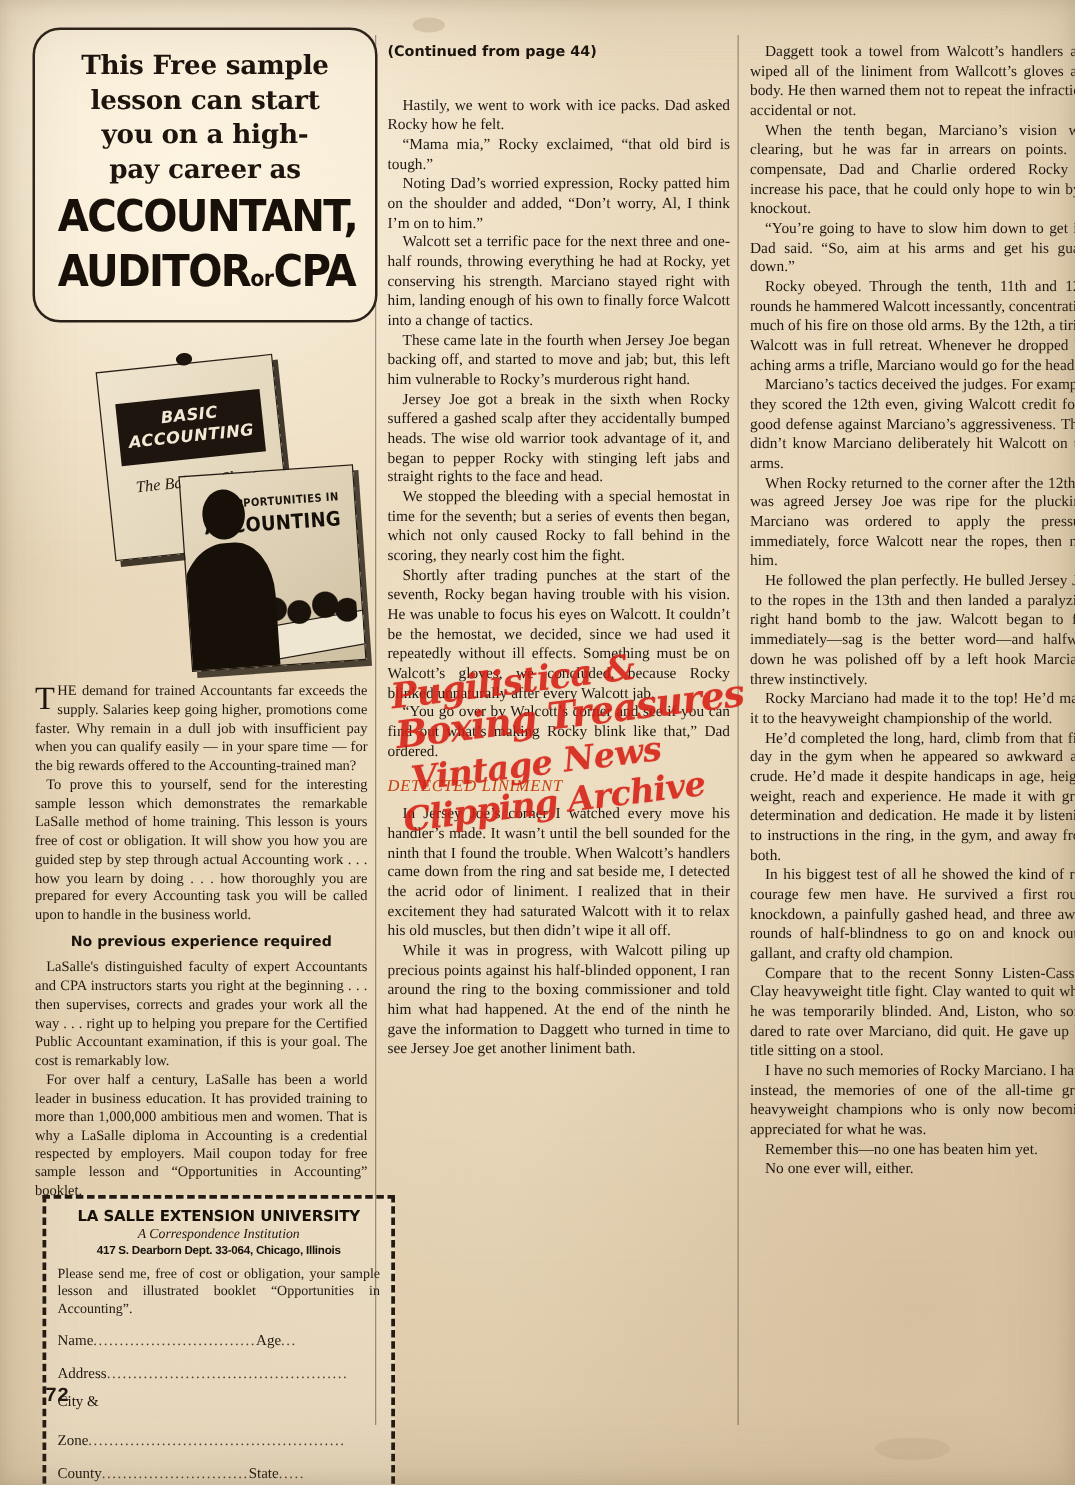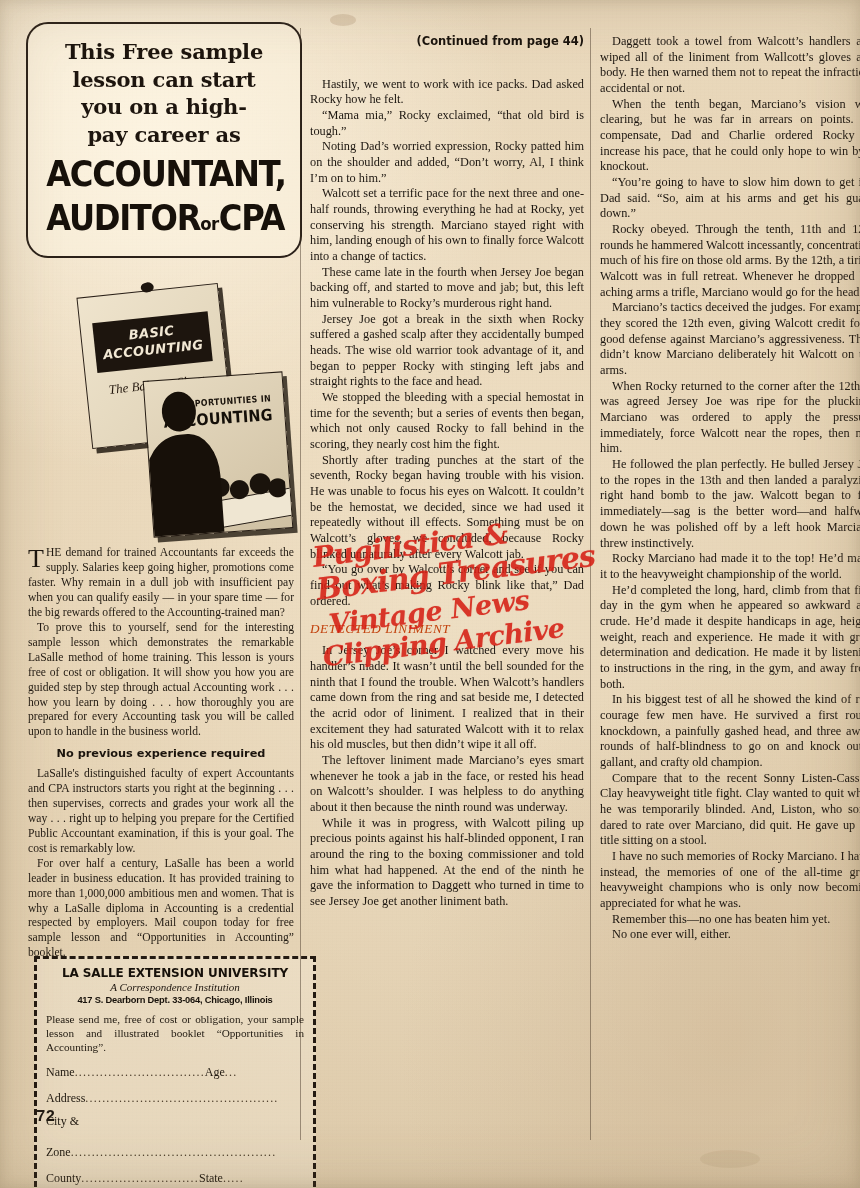--- a/index.html
+++ b/index.html
@@ -335,21 +335,21 @@
     line-height: 1.275;
     color: #1c1610;
     text-align: justify;
   }
   .col p { margin: 0; text-indent: 12px; }
   .col .contd {
     font-family: "DejaVu Sans", sans-serif;
     font-weight: bold;
     font-size: 11.5px;
     text-indent: 0;
-    text-align: right;
+    text-align: left;
     margin-bottom: 28px;
     color: #1a140d;
   }
   .col .subhead {
     text-align: left;
     font-family: "Liberation Serif", serif;
     font-size: 13.2px;
     letter-spacing: 0.6px;
     margin: 11px 0 6px 0;
     text-indent: 0;
@@ -473,21 +473,20 @@
     <p>“Mama mia,” Rocky exclaimed, “that old bird is tough.”</p>
     <p>Noting Dad’s worried expression, Rocky patted him on the shoulder and added, “Don’t worry, Al, I think I’m on to him.”</p>
     <p>Walcott set a terrific pace for the next three and one-half rounds, throwing everything he had at Rocky, yet conserving his strength. Marciano stayed right with him, landing enough of his own to finally force Walcott into a change of tactics.</p>
     <p>These came late in the fourth when Jersey Joe began backing off, and started to move and jab; but, this left him vulnerable to Rocky’s murderous right hand.</p>
     <p>Jersey Joe got a break in the sixth when Rocky suffered a gashed scalp after they accidentally bumped heads. The wise old warrior took advantage of it, and began to pepper Rocky with stinging left jabs and straight rights to the face and head.</p>
     <p>We stopped the bleeding with a special hemostat in time for the seventh; but a series of events then began, which not only caused Rocky to fall behind in the scoring, they nearly cost him the fight.</p>
     <p>Shortly after trading punches at the start of the seventh, Rocky began having trouble with his vision. He was unable to focus his eyes on Walcott. It couldn’t be the hemostat, we decided, since we had used it repeatedly without ill effects. Something must be on Walcott’s gloves, we concluded, because Rocky blinked unnaturally after every Walcott jab.</p>
     <p>“You go over by Walcott’s corner and see if you can find out what’s making Rocky blink like that,” Dad ordered.</p>
     <p class="subhead">DETECTED LINIMENT</p>
     <p>In Jersey Joe’s corner I watched every move his handler’s made. It wasn’t until the bell sounded for the ninth that I found the trouble. When Walcott’s handlers came down from the ring and sat beside me, I detected the acrid odor of liniment. I realized that in their excitement they had saturated Walcott with it to relax his old muscles, but then didn’t wipe it all off.</p>
-    <p>The leftover liniment made Marciano’s eyes smart whenever he took a jab in the face, or rested his head on Walcott’s shoulder. I was helpless to do anything about it then because the ninth round was underway.</p>
     <p>While it was in progress, with Walcott piling up precious points against his half-blinded opponent, I ran around the ring to the boxing commissioner and told him what had happened. At the end of the ninth he gave the information to Daggett who turned in time to see Jersey Joe get another liniment bath.</p>
   </div>
 
   <div class="col" id="col-right">
     <p>Daggett took a towel from Walcott’s handlers and wiped all of the liniment from Wallcott’s gloves and body. He then warned them not to repeat the infraction, accidental or not.</p>
     <p>When the tenth began, Marciano’s vision was clearing, but he was far in arrears on points. To compensate, Dad and Charlie ordered Rocky to increase his pace, that he could only hope to win by a knockout.</p>
     <p>“You’re going to have to slow him down to get it,” Dad said. “So, aim at his arms and get his guard down.”</p>
     <p>Rocky obeyed. Through the tenth, 11th and 12th rounds he hammered Walcott incessantly, concentrating much of his fire on those old arms. By the 12th, a tiring Walcott was in full retreat. Whenever he dropped his aching arms a trifle, Marciano would go for the head.</p>
     <p>Marciano’s tactics deceived the judges. For example, they scored the 12th even, giving Walcott credit for a good defense against Marciano’s aggressiveness. They didn’t know Marciano deliberately hit Walcott on the arms.</p>
     <p>When Rocky returned to the corner after the 12th, it was agreed Jersey Joe was ripe for the plucking. Marciano was ordered to apply the pressure immediately, force Walcott near the ropes, then nail him.</p>

